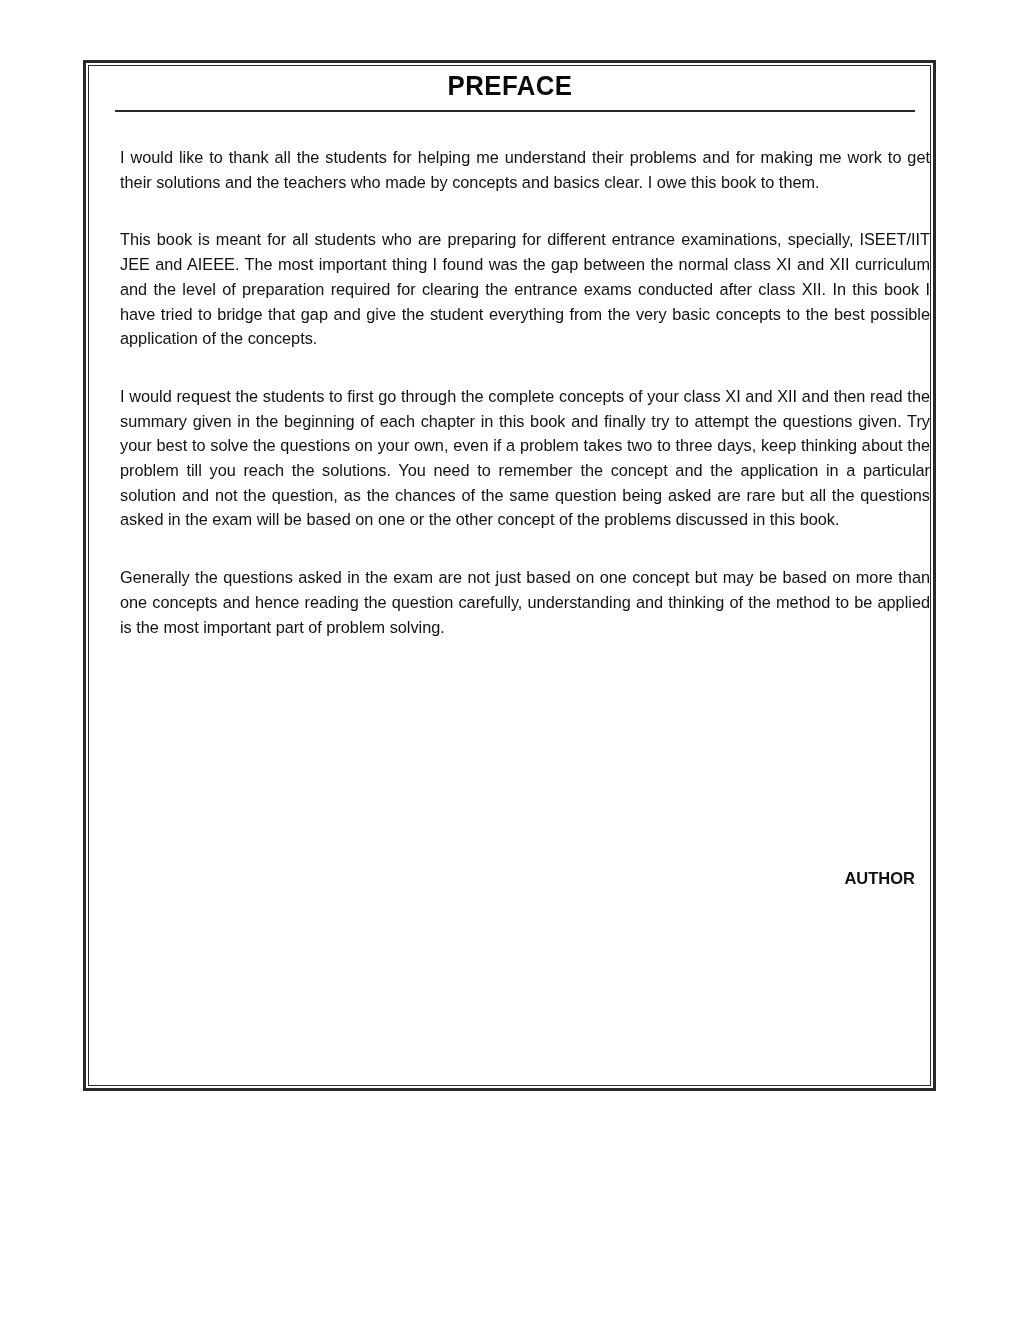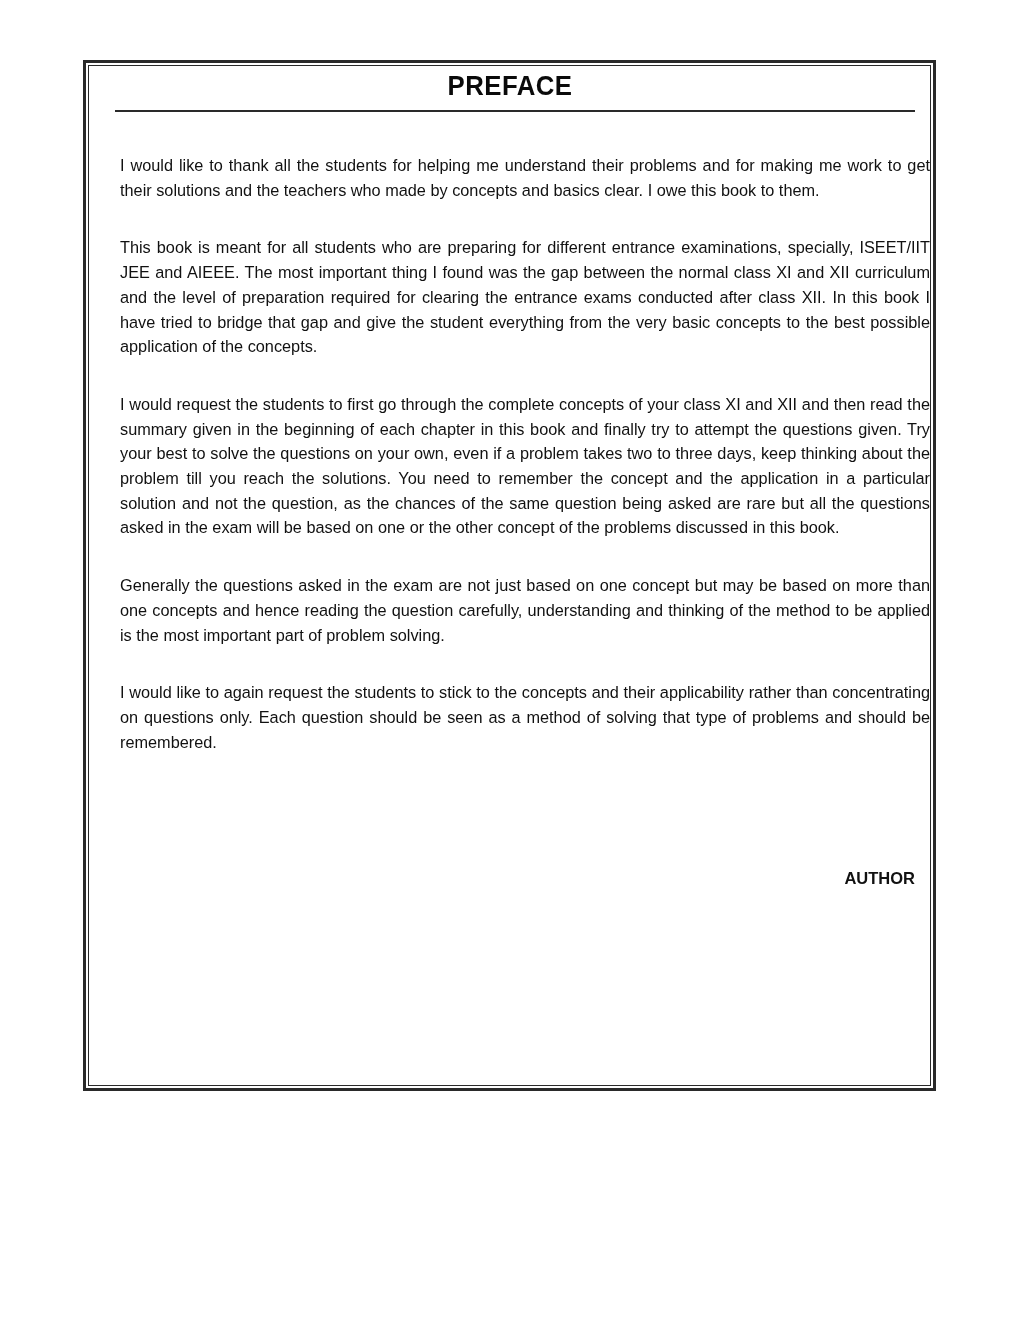--- a/index.html
+++ b/index.html
@@ -55,21 +55,21 @@
     .content {
       position: absolute;
       left: 120px;
       width: 810px;
       top: 145px;
       font-size: 16.3px;
       line-height: 24.7px;
       text-align: justify;
     }
     .content p {
-      margin: 8px 0 33px 0;
+      margin: 0 0 33px 0;
     }
     .signoff {
       position: absolute;
       right: 105px;
       top: 869px;
       font-size: 16.5px;
       font-weight: bold;
     }
   </style>
 </head>
@@ -80,16 +80,15 @@
 </div>
 
 <div class="title">PREFACE</div>
 <div class="title-rule"></div>
 
 <div class="content">
   <p>I would like to thank all the students for helping me understand their problems and for making me work to get their solutions and the teachers who made by concepts and basics clear. I owe this book to them.</p>
   <p>This book is meant for all students who are preparing for different entrance examinations, specially, ISEET/IIT JEE and AIEEE. The most important thing I found was the gap between the normal class XI and XII curriculum and the level of preparation required for clearing the entrance exams conducted after class XII. In this book I have tried to bridge that gap and give the student everything from the very basic concepts to the best possible application of the concepts.</p>
   <p>I would request the students to first go through the complete concepts of your class XI and XII and then read the summary given in the beginning of each chapter in this book and finally try to attempt the questions given. Try your best to solve the questions on your own, even if a problem takes two to three days, keep thinking about the problem till you reach the solutions. You need to remember the concept and the application in a particular solution and not the question, as the chances of the same question being asked are rare but all the questions asked in the exam will be based on one or the other concept of the problems discussed in this book.</p>
   <p>Generally the questions asked in the exam are not just based on one concept but may be based on more than one concepts and hence reading the question carefully, understanding and thinking of the method to be applied is the most important part of problem solving.</p>
-  <p>I would like to again request the students to stick to the concepts and their applicability rather than concentrating on questions only. Each question should be seen as a method of solving that type of problems and should be remembered.</p>
 </div>
 
 <div class="signoff">AUTHOR</div>
 
 </body></html>

